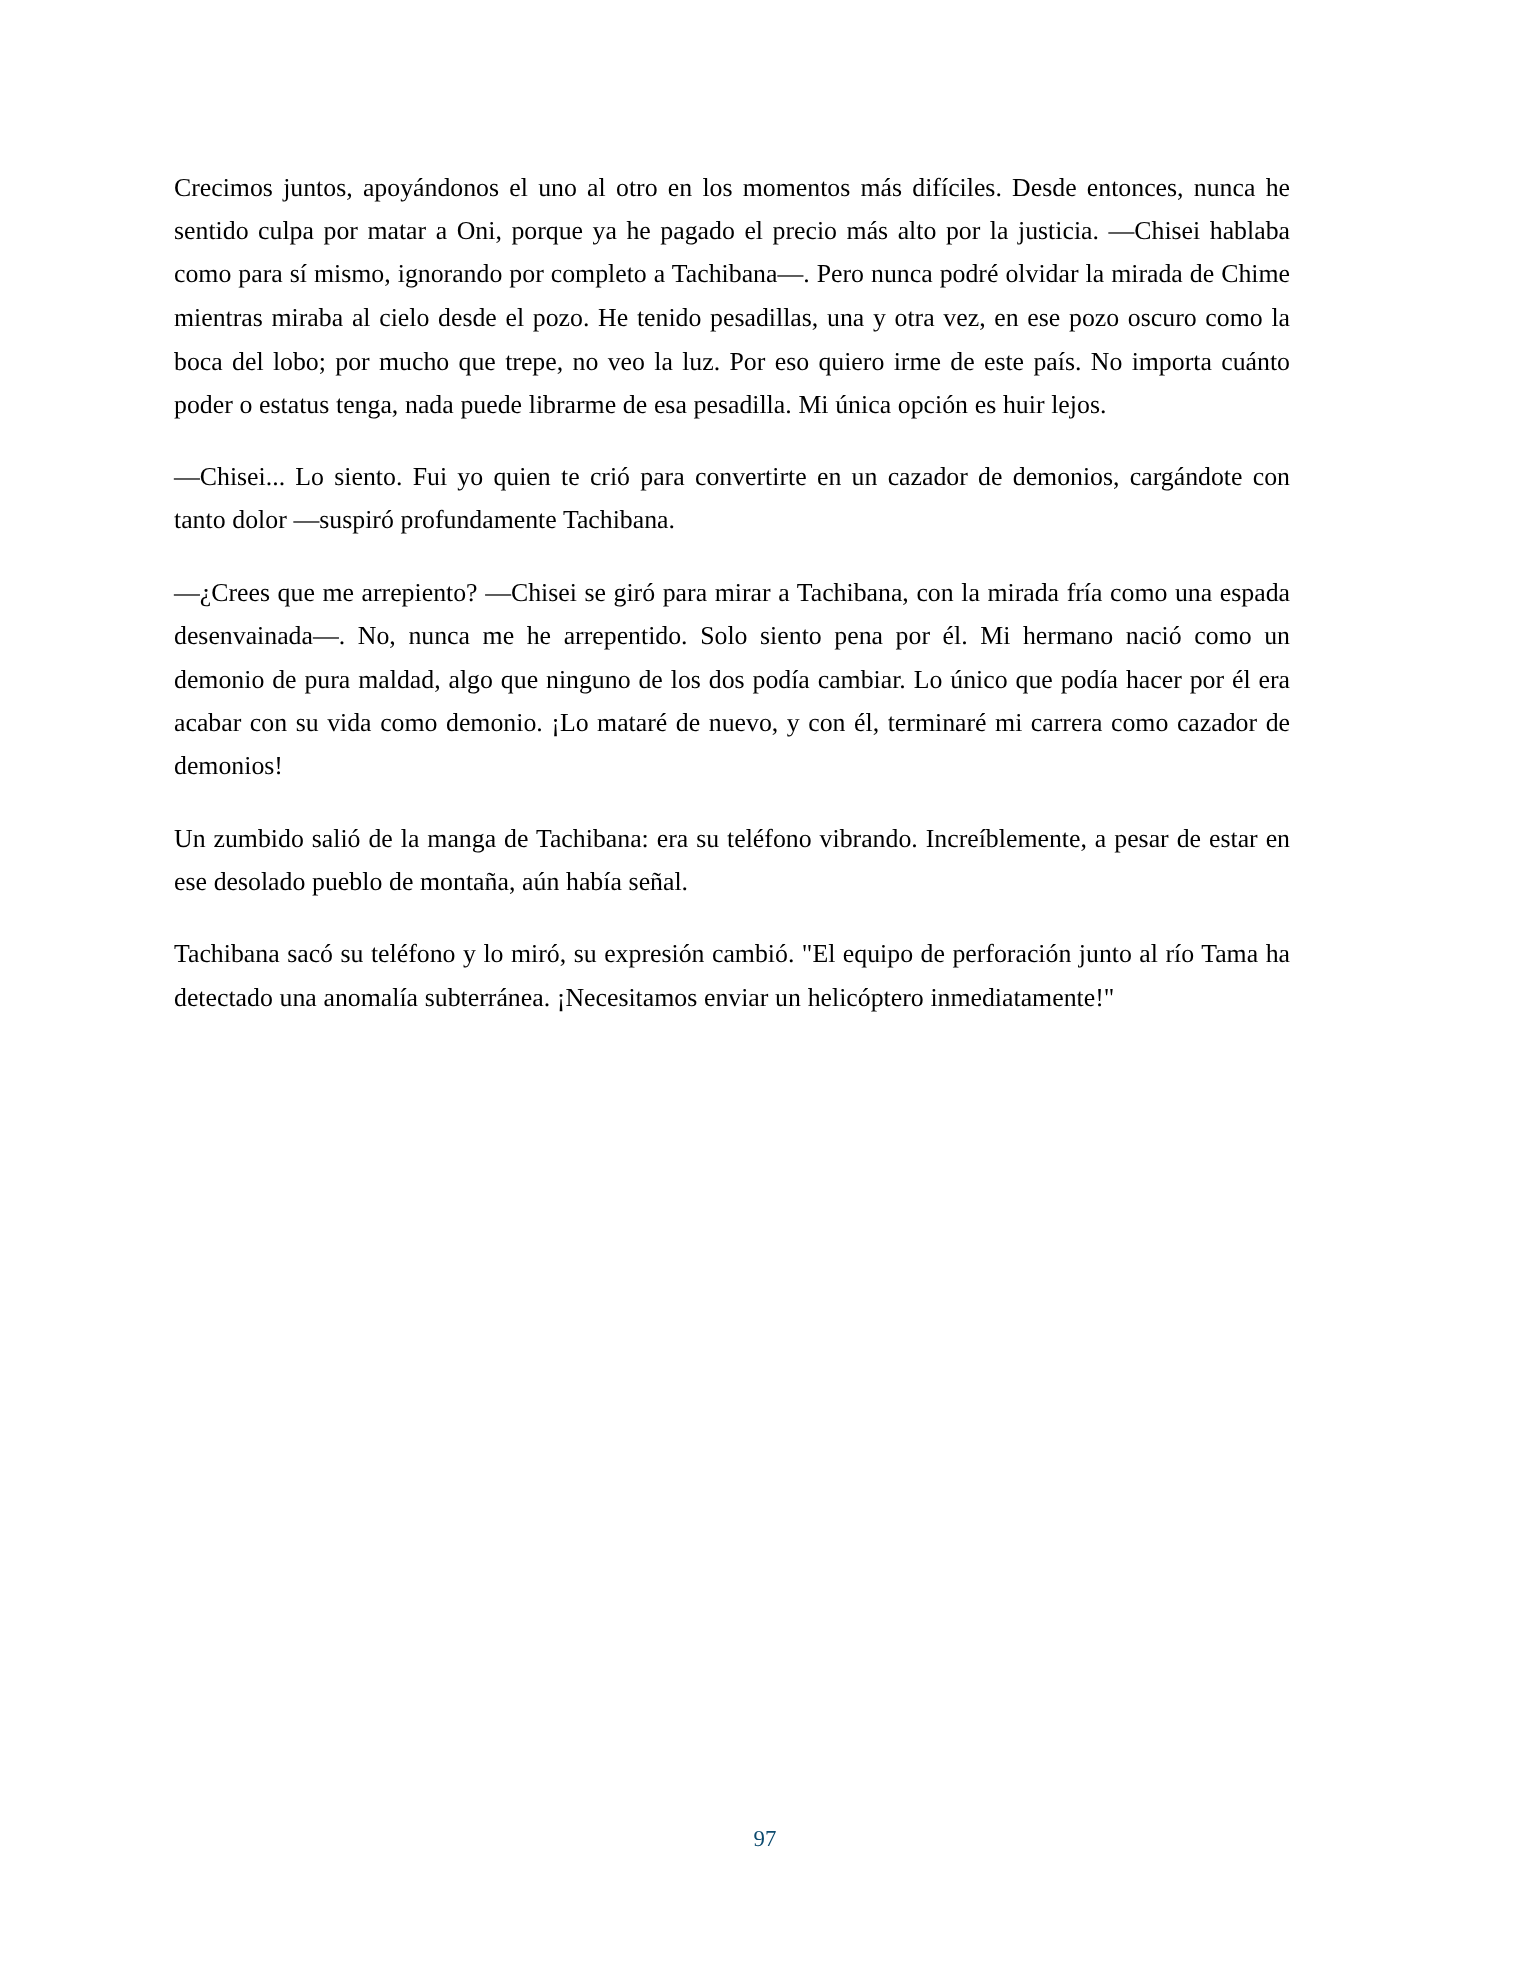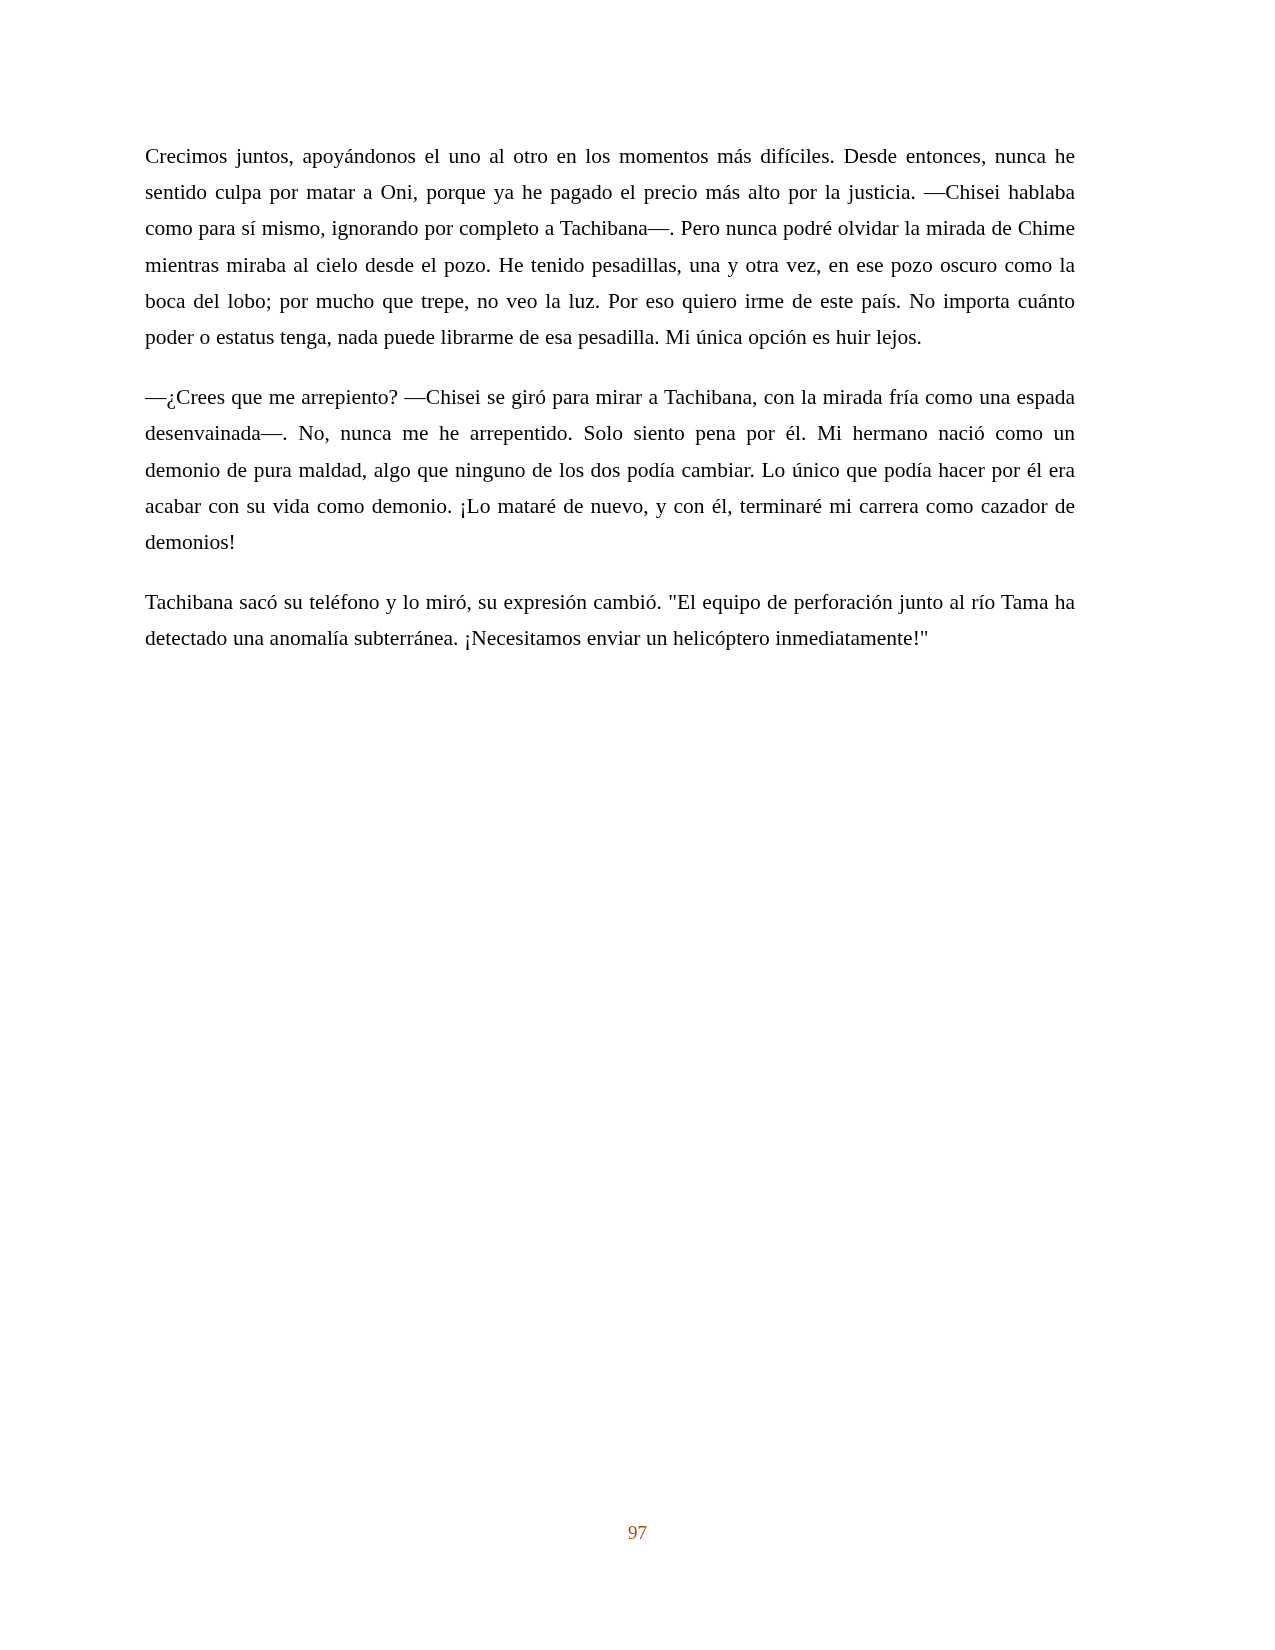--- a/index.html
+++ b/index.html
@@ -45,39 +45,41 @@
 
   .page-number {
     position: absolute;
     left: 0;
     right: 0;
     top: 1522px;
     text-align: center;
     font-family: "Liberation Serif", "DejaVu Serif", serif;
     font-size: 19px;
     line-height: 22px;
-    color: #c2410c;
+    color: #0c4a6e;
   }
 </style>
 </head>
 <body>
 
 <div class="page">
 
   <div class="content">
 
     <p class="para">Crecimos juntos, apoyándonos el uno al otro en los momentos más difíciles. Desde entonces, nunca he sentido culpa por matar a Oni, porque ya he pagado el precio más alto por la justicia. —Chisei hablaba como para sí mismo, ignorando por completo a Tachibana—. Pero nunca podré olvidar la mirada de Chime mientras miraba al cielo desde el pozo. He tenido pesadillas, una y otra vez, en ese pozo oscuro como la boca del lobo; por mucho que trepe, no veo la luz. Por eso quiero irme de este país. No importa cuánto poder o estatus tenga, nada puede librarme de esa pesadilla. Mi única opción es huir lejos.</p>
 
+    <p class="para">—Chisei... Lo siento. Fui yo quien te crió para convertirte en un cazador de demonios, cargándote con tanto dolor —suspiró profundamente Tachibana.</p>
 
     <p class="para">—¿Crees que me arrepiento? —Chisei se giró para mirar a Tachibana, con la mirada fría como una espada desenvainada—. No, nunca me he arrepentido. Solo siento pena por él. Mi hermano nació como un demonio de pura maldad, algo que ninguno de los dos podía cambiar. Lo único que podía hacer por él era acabar con su vida como demonio. ¡Lo mataré de nuevo, y con él, terminaré mi carrera como cazador de demonios!</p>
 
 
 
 
 
+    <p class="para">Un zumbido salió de la manga de Tachibana: era su teléfono vibrando. Increíblemente, a pesar de estar en ese desolado pueblo de montaña, aún había señal.</p>
 
     <p class="para">Tachibana sacó su teléfono y lo miró, su expresión cambió. "El equipo de perforación junto al río Tama ha detectado una anomalía subterránea. ¡Necesitamos enviar un helicóptero inmediatamente!"</p>
 
   </div>
 
   <div class="page-number">97</div>
 
 </div>
 
 </body></html>

